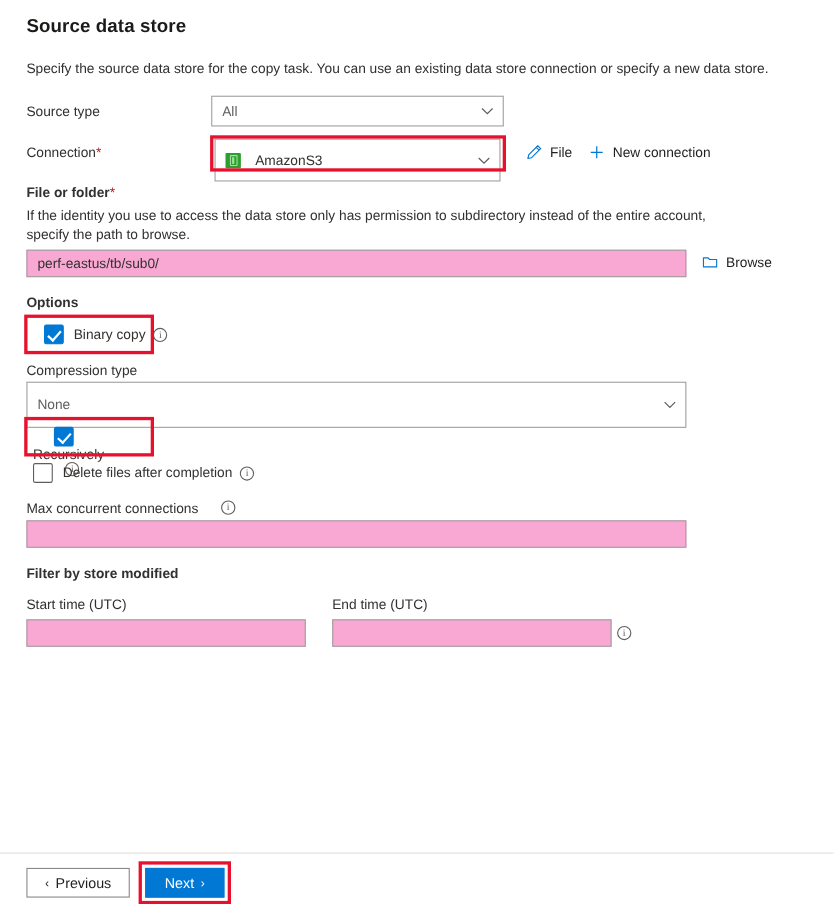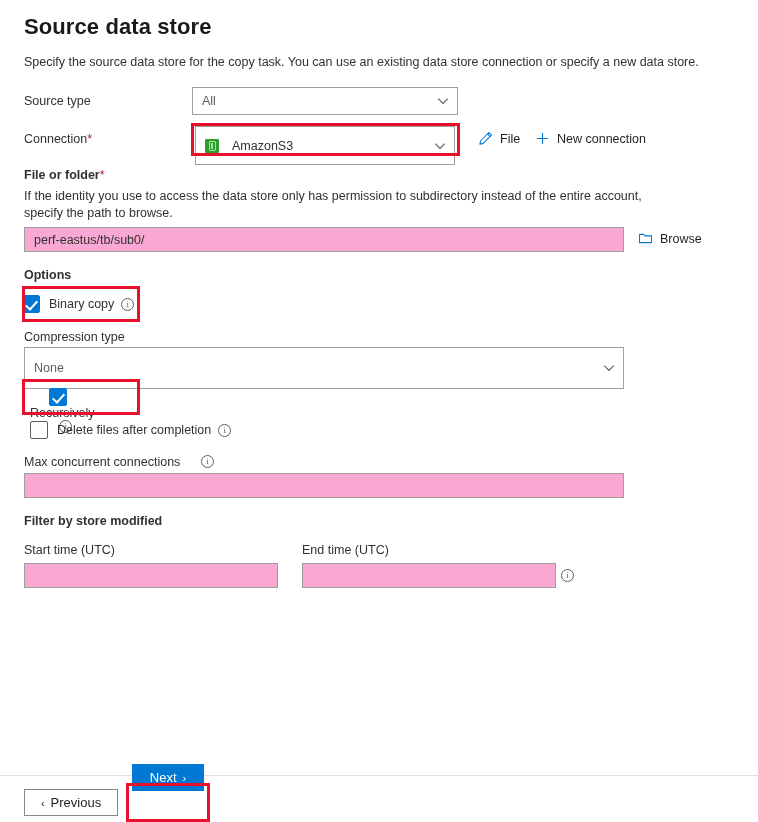--- a/index.html
+++ b/index.html
@@ -22,21 +22,21 @@
     width: 758px;
     height: 822px;
     box-sizing: border-box;
   }
 
   
   .page-title {
     position: absolute;
     left: 24px;
     top: 14px;
-    font-size: 22px;
+    font-size: 17px;
     font-weight: 600;
     color: #1b1a19;
     letter-spacing: 0.1px;
   }
   .page-desc {
     position: absolute;
     left: 24px;
     top: 55px;
     font-size: 12.5px;
     color: #323130;
@@ -319,21 +319,21 @@
     <span class="glyph">
       <svg viewBox="0 0 16 16" width="15" height="15" aria-hidden="true">
         <path d="M1.6 3.6 L6.2 3.6 L7.4 5.2 L14.4 5.2 L14.4 12.4 L1.6 12.4 Z" fill="none" stroke="#0078d4" stroke-width="1.1" stroke-linejoin="round"></path>
       </svg>
     </span>
     <span>Browse</span>
   </div>
 
   <div class="field-label bold" style="left:24px; top:268px;">Options</div>
 
-  <div class="cbrow" style="left:22px; top:295px;">
+  <div class="cbrow" style="left:40px; top:295px;">
     <span class="cbox checked"></span>
     <span>Binary copy</span>
     <span class="info-i" style="margin-left:7px;"></span>
   </div>
   <div class="redbox" style="left:22px; top:286px; width:118px; height:36px;"></div>
 
   <div class="field-label" style="left:24px; top:330px;">Compression type</div>
   <div class="dropdown" style="left:24px; top:347px; width:600px; height:42px;">
     <span class="dd-text">None</span>
     <span class="chev">
@@ -369,19 +369,19 @@
   <input class="textinput" style="left: 302px; top: 563px; width: 254px; height: 25px;" value="">
   <span class="info-i info-abs" style="left:561px; top:569px;"></span>
 
   <div class="footer-divider"></div>
 
   <div class="btn btn-secondary" style="left:24px; top:789px; width:94px; height:27px;">
     <span class="arrow left">‹</span>
     <span>Previous</span>
   </div>
 
-  <div class="btn btn-primary" style="left:132px; top:764px; width:72px; height:27px;">
+  <div class="btn btn-primary" style="left:132px; top:789px; width:72px; height:27px;">
     <span>Next</span>
     <span class="arrow right">›</span>
   </div>
   <div class="redbox" style="left:126px; top:783px; width:84px; height:39px;"></div>
 
 </div>
 
 </body></html>

